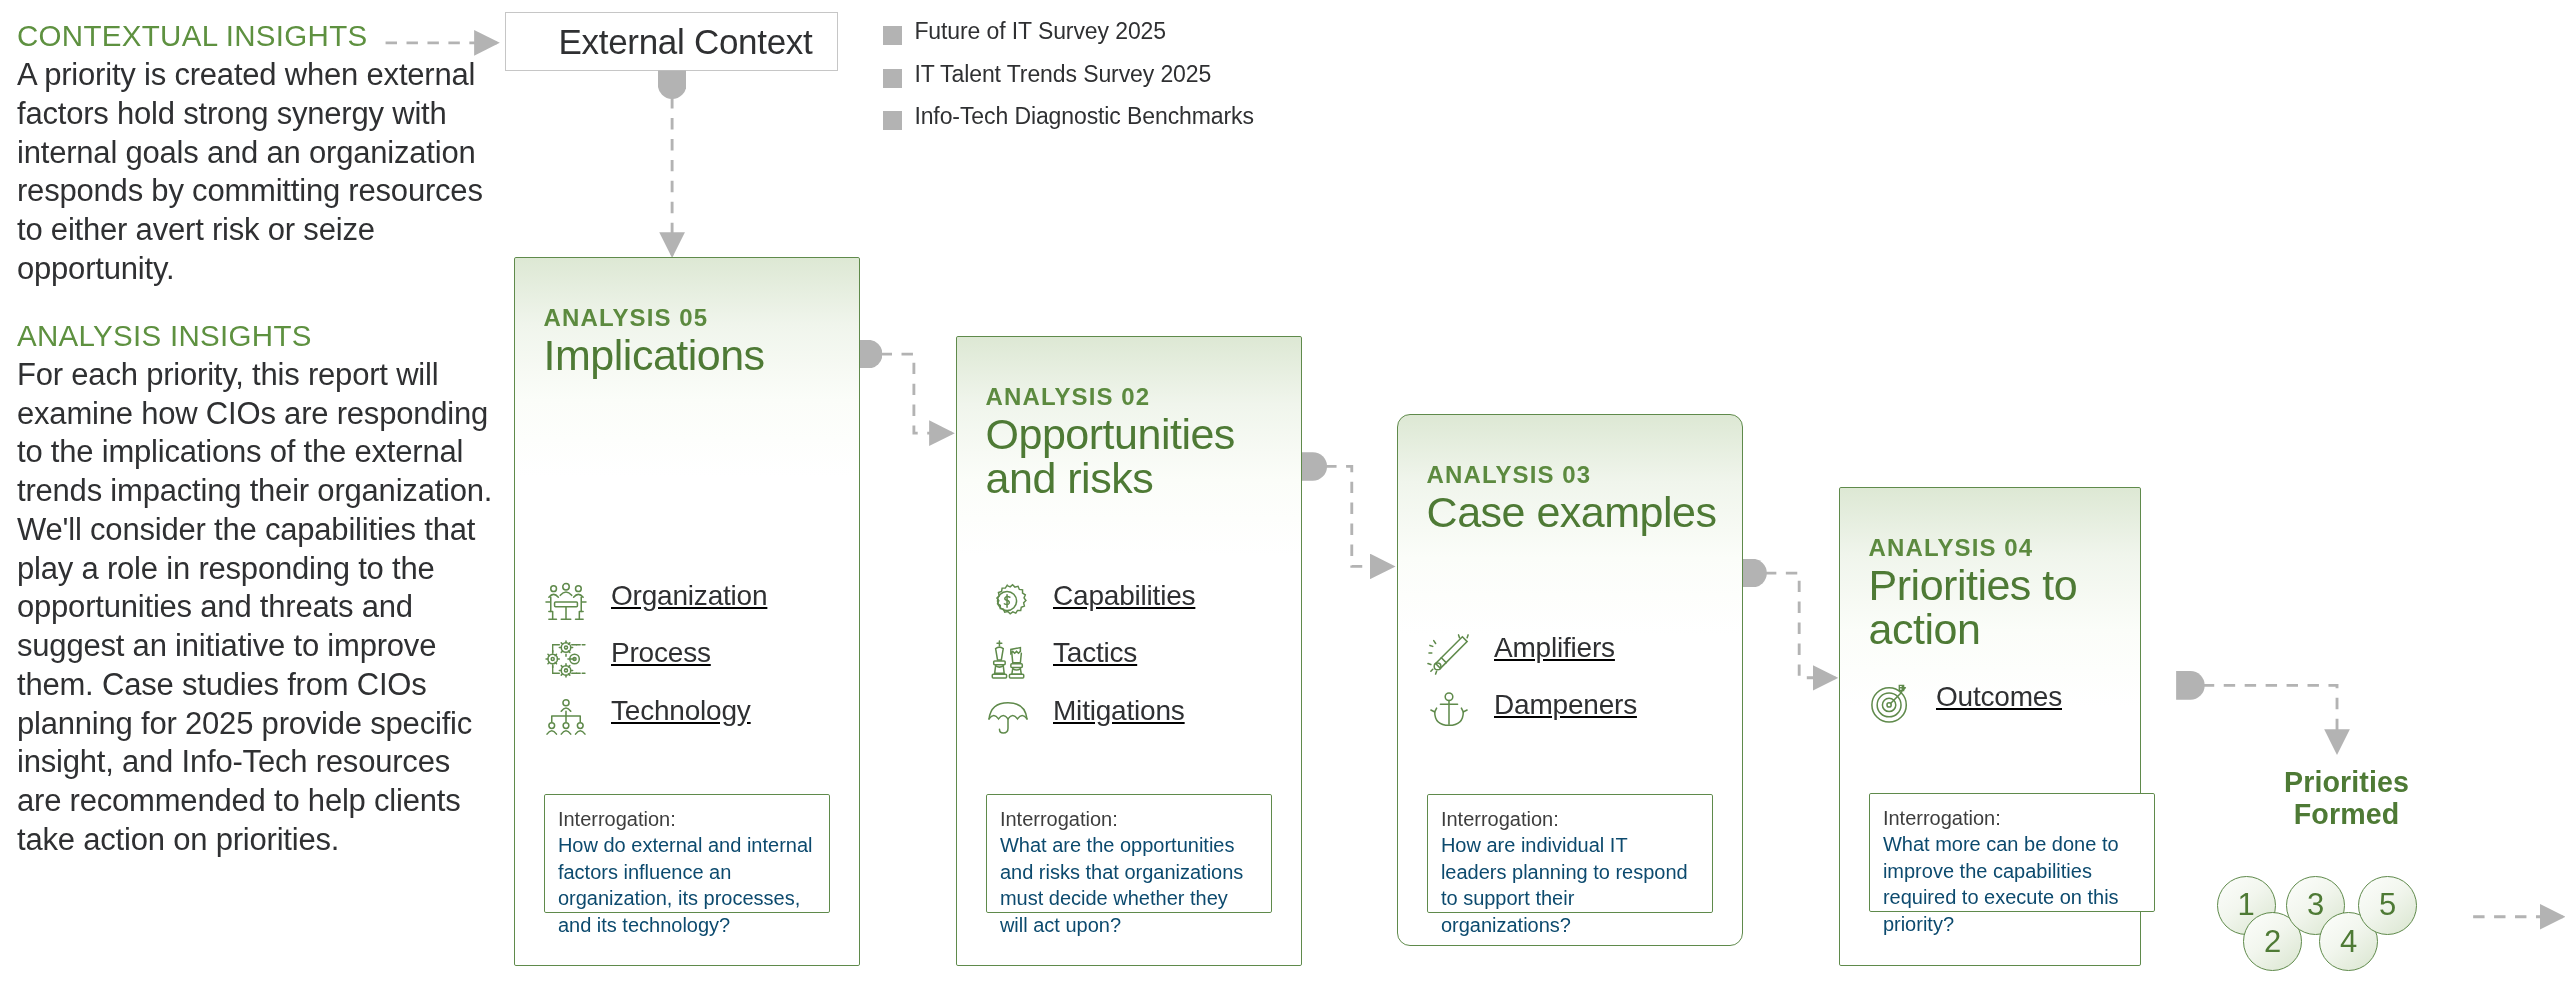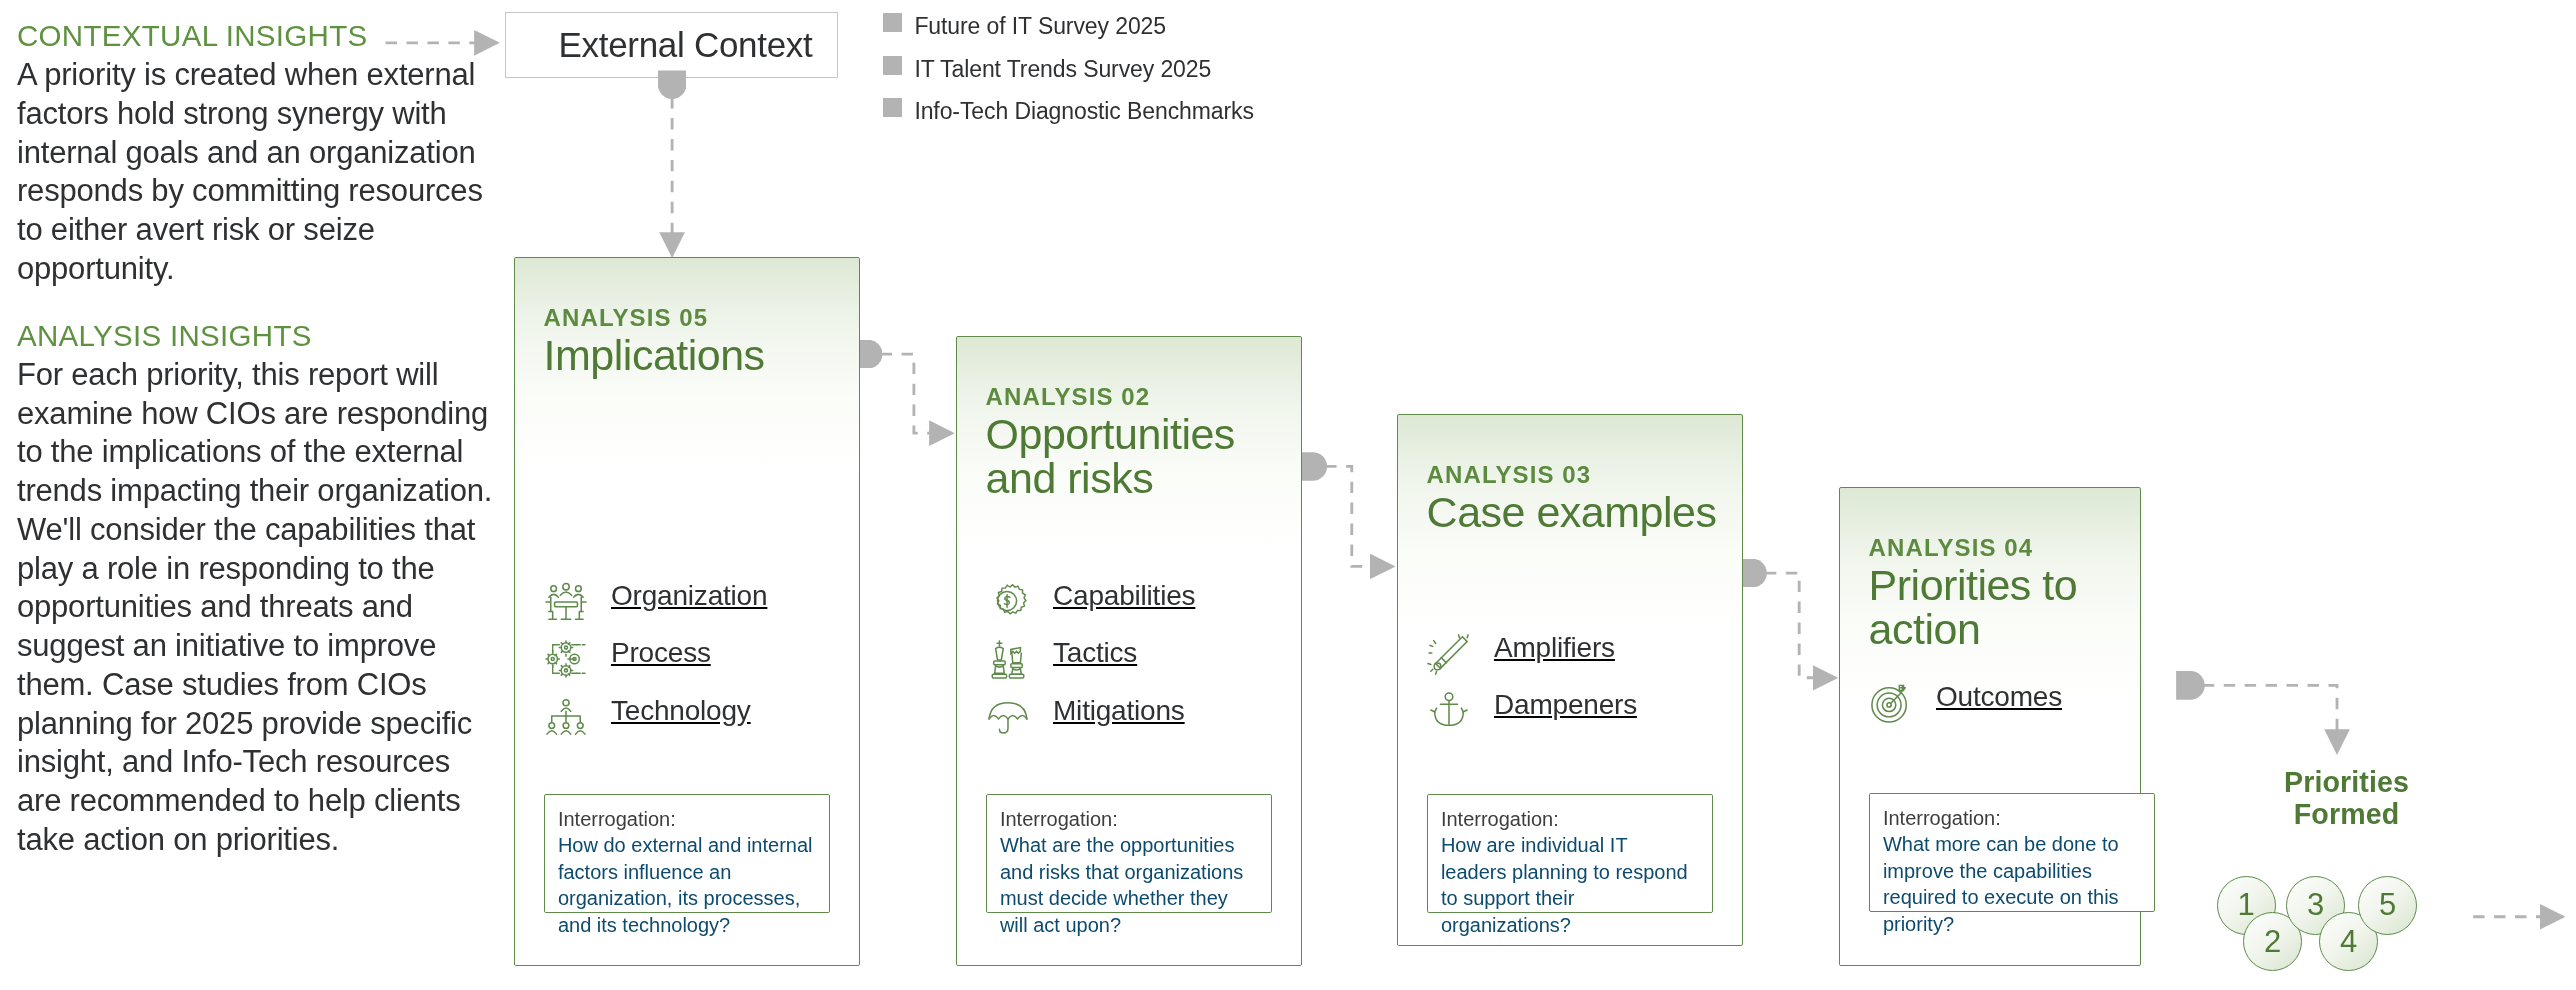--- a/index.html
+++ b/index.html
@@ -20,31 +20,31 @@
     letter-spacing:0.3px;line-height:1.0;margin:0 0 5.7px 0;
   }
   .sec-body{
     font-size:31px;color:#2f3032;line-height:1.25;margin:0;
     letter-spacing:-0.2px;
   }
   #block-priority{margin-top:32px;}
 
   
   #external-context{
-    position:absolute;left:505px;top:12.4px;width:333px;height:66px;
+    position:absolute;left:505px;top:12.4px;width:333px;height:59px;
     border:1.9px solid #c6c6c6;background:#ffffff;
     display:flex;align-items:center;justify-content:center;
     box-sizing:border-box;
     padding-left:28px;
   }
   #external-context .ec-label{font-size:35px;color:#2f3032;letter-spacing:-0.3px;}
 
   
   #legend{position:absolute;left:859px;top:13.3px;}
-  .legend-row{display:flex;align-items:flex-start;height:32px;margin-bottom:10.5px;padding-left:24px;}
+  .legend-row{display:flex;align-items:flex-end;height:32px;margin-bottom:10.5px;padding-left:24px;}
   .legend-swatch{width:19px;height:19px;background:#b3b3b3;margin-right:12.4px;flex:0 0 auto;}
   .legend-label{font-size:23px;color:#2f3032;letter-spacing:-0.1px;white-space:nowrap;}
 
   
   .card{
     position:absolute;box-sizing:border-box;
     border:1.9px solid #5f8a4b;
     background:linear-gradient(to bottom,#dde8d4 0px,#f0f5ec 67px,#fbfdf9 143px,#ffffff 219px,#ffffff 100%);
     border-radius:1.9px;
   }
@@ -277,21 +277,21 @@
         <span class="bullet-label">Mitigations</span>
       </div>
     </div>
 
     <div class="interrogation" style="left:28.6px;top:457px;width:286px;height:119px;">
       <p class="q-head">Interrogation:</p>
       <p class="q-body">What are the opportunities and risks that organizations must decide whether they will act upon?</p>
     </div>
   </div>
 
-  <div class="card" style="left:1397px;top:414px;width:346px;height:532px;">
+  <div class="card" style="left:1397px;top:414px;width:346px;height:532px;border-radius:13px;">
     <div class="eyebrow" style="left:28.6px;top:46px;">ANALYSIS 03</div>
     <div class="title" style="left:28.6px;top:76px;width:305px;">Case examples</div>
 
     <div class="bullets" style="top:217px;">
       <div class="bullet-row">
         <span class="bullet-icon">
           <svg width="44" height="42" viewBox="0 0 46 44" stroke="#5f8a4b" stroke-width="1.6" fill="none" stroke-linecap="round">
             <path d="M37,4 l5,5 l-22,22 l-5,-5 z"></path>
             <path d="M20,31 l-6,6 l-5,-5 l6,-6"></path>
             <circle cx="11" cy="35" r="3.5"></circle>

